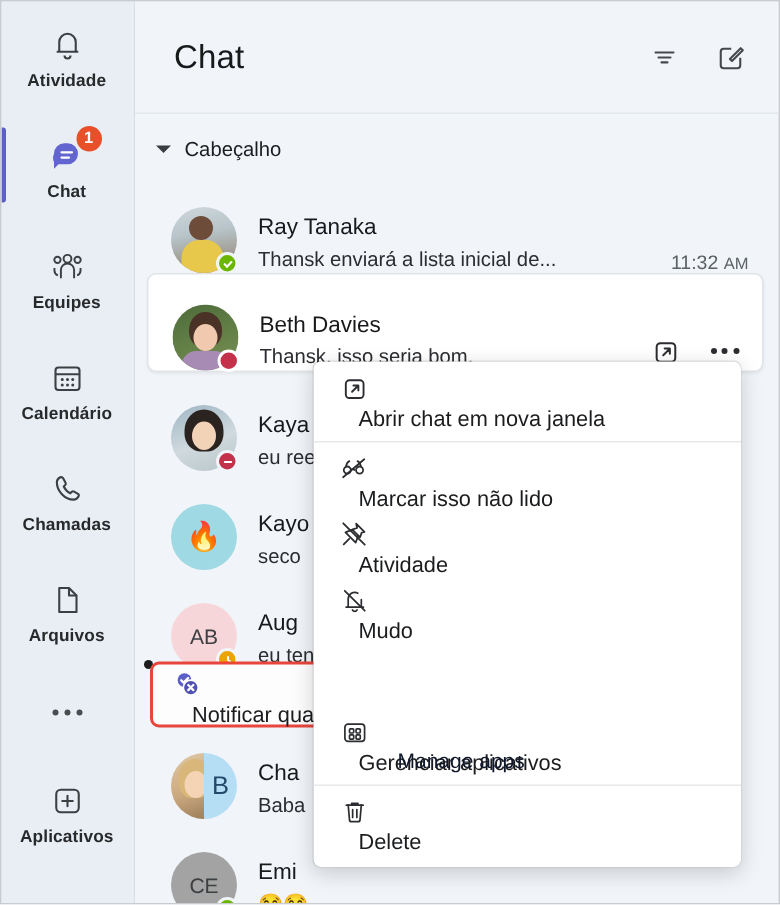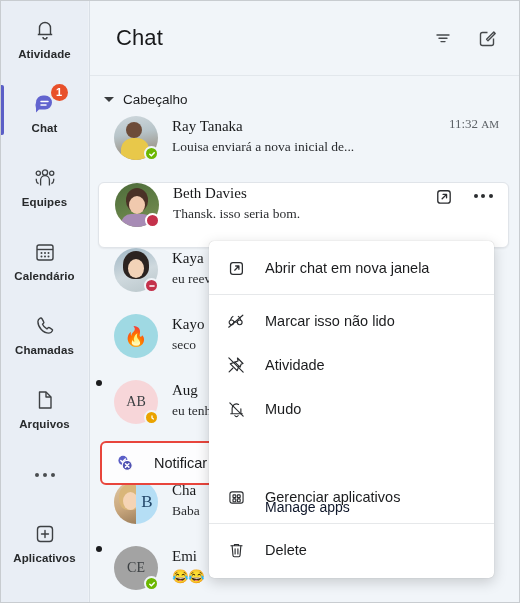--- a/index.html
+++ b/index.html
@@ -153,26 +153,25 @@
     margin-top: 1px;
   }
   .section-head .section-label {
     font-size: 13.5px;
     color: #1c1d1f;
   }
 
   .chat-row {
     position: relative;
     display: flex;
-    align-items: flex-start;
+    align-items: flex-end;
     height: 66px;
     padding: 0 10px 0 8px;
     border-radius: 6px;
     box-sizing: border-box;
-    font-family: Liberation Serif, serif;
   }
   .chat-row.selected {
     background: #ffffff;
     border: 1px solid #e0e4e9;
     box-shadow: 0 1px 2px rgba(0,0,0,.06);
   }
   .unread-dot {
     position: absolute;
     left: -2px;
     width: 6px; height: 6px;
@@ -294,26 +293,27 @@
     width: 285px;
     background: #ffffff;
     border-radius: 5px;
     box-shadow: 0 4px 14px rgba(0,0,0,.18), 0 0 1px rgba(0,0,0,.25);
     padding: 5px 0 6px 0;
     box-sizing: border-box;
     z-index: 40;
   }
   .ctx-item {
     display: flex;
-    align-items: center;
+    align-items: flex-start;
     height: 44px;
     padding: 0 14px 0 14px;
     box-sizing: border-box;
     position: relative;
     cursor: default;
+    flex-direction: column;
   }
   .ctx-icon {
     width: 26px;
     flex: 0 0 26px;
     display: flex;
     align-items: center;
     justify-content: center;
   }
   .ctx-label {
     margin-left: 16px;
@@ -478,21 +478,21 @@
               <span class="ph ph-ray"></span>
             </div>
           <span class="presence available">
             <svg width="8" height="8" viewBox="0 0 10 10" stroke="#fff" stroke-width="1.8" fill="none" stroke-linecap="round">
                 <path d="M2.2 5.2l2 2 3.6-3.8"></path>
               </svg>
           </span>
         </div>
         <div class="chat-text">
           <div class="chat-name">Ray Tanaka</div>
-          <div class="chat-preview">Louisa enviará a nova inicial de...</div>
+          <div class="chat-preview">Thansk enviará a lista inicial de...</div>
         </div>
         <div class="chat-time"><span>11:32</span> <span class="ampm">AM</span></div>
       </div>
 
       <div class="chat-row selected">
         <div class="avatar-wrap">
           <div class="avatar">
             <span class="ph ph-beth"></span>
               <span class="ph-beth-body"></span>
           </div>

